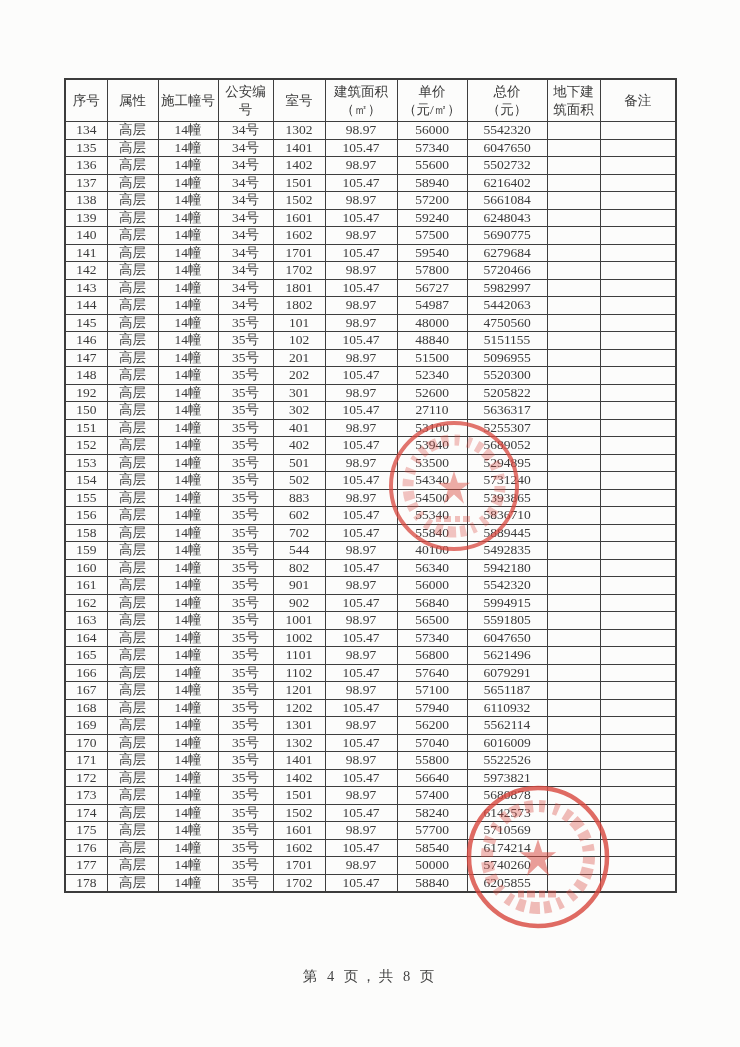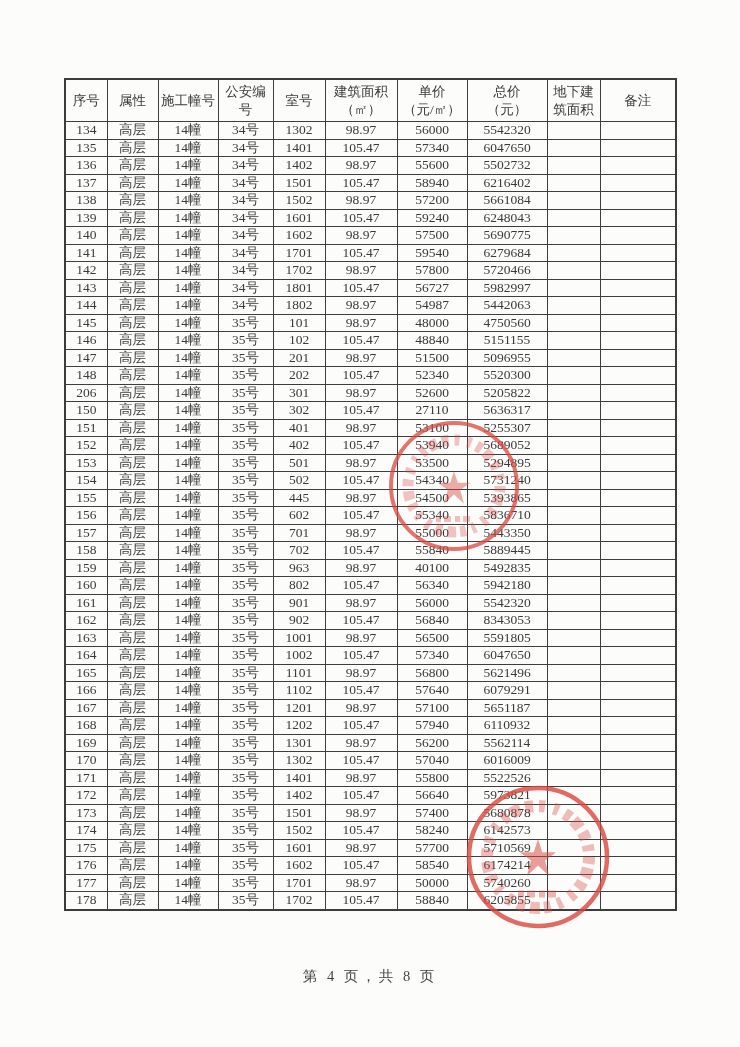--- a/index.html
+++ b/index.html
@@ -253,21 +253,21 @@
         <td>14幢</td>
         <td>35号</td>
         <td>202</td>
         <td>105.47</td>
         <td>52340</td>
         <td>5520300</td>
         <td></td>
         <td></td>
       </tr>
       <tr>
-        <td>206</td>
+        <td>192</td>
         <td>高层</td>
         <td>14幢</td>
         <td>35号</td>
         <td>301</td>
         <td>98.97</td>
         <td>52600</td>
         <td>5205822</td>
         <td></td>
         <td></td>
       </tr>
@@ -329,69 +329,57 @@
         <td>54340</td>
         <td>5731240</td>
         <td></td>
         <td></td>
       </tr>
       <tr>
         <td>155</td>
         <td>高层</td>
         <td>14幢</td>
         <td>35号</td>
-        <td>445</td>
+        <td>883</td>
         <td>98.97</td>
         <td>54500</td>
         <td>5393865</td>
         <td></td>
         <td></td>
       </tr>
       <tr>
         <td>156</td>
         <td>高层</td>
         <td>14幢</td>
         <td>35号</td>
         <td>602</td>
         <td>105.47</td>
         <td>55340</td>
         <td>5836710</td>
         <td></td>
         <td></td>
       </tr>
       <tr>
-        <td>157</td>
-        <td>高层</td>
-        <td>14幢</td>
-        <td>35号</td>
-        <td>701</td>
-        <td>98.97</td>
-        <td>55000</td>
-        <td>5443350</td>
-        <td></td>
-        <td></td>
-      </tr>
-      <tr>
         <td>158</td>
         <td>高层</td>
         <td>14幢</td>
         <td>35号</td>
         <td>702</td>
         <td>105.47</td>
         <td>55840</td>
         <td>5889445</td>
         <td></td>
         <td></td>
       </tr>
       <tr>
         <td>159</td>
         <td>高层</td>
         <td>14幢</td>
         <td>35号</td>
-        <td>963</td>
+        <td>544</td>
         <td>98.97</td>
         <td>40100</td>
         <td>5492835</td>
         <td></td>
         <td></td>
       </tr>
       <tr>
         <td>160</td>
         <td>高层</td>
         <td>14幢</td>
@@ -416,21 +404,21 @@
         <td></td>
       </tr>
       <tr>
         <td>162</td>
         <td>高层</td>
         <td>14幢</td>
         <td>35号</td>
         <td>902</td>
         <td>105.47</td>
         <td>56840</td>
-        <td>8343053</td>
+        <td>5994915</td>
         <td></td>
         <td></td>
       </tr>
       <tr>
         <td>163</td>
         <td>高层</td>
         <td>14幢</td>
         <td>35号</td>
         <td>1001</td>
         <td>98.97</td>

